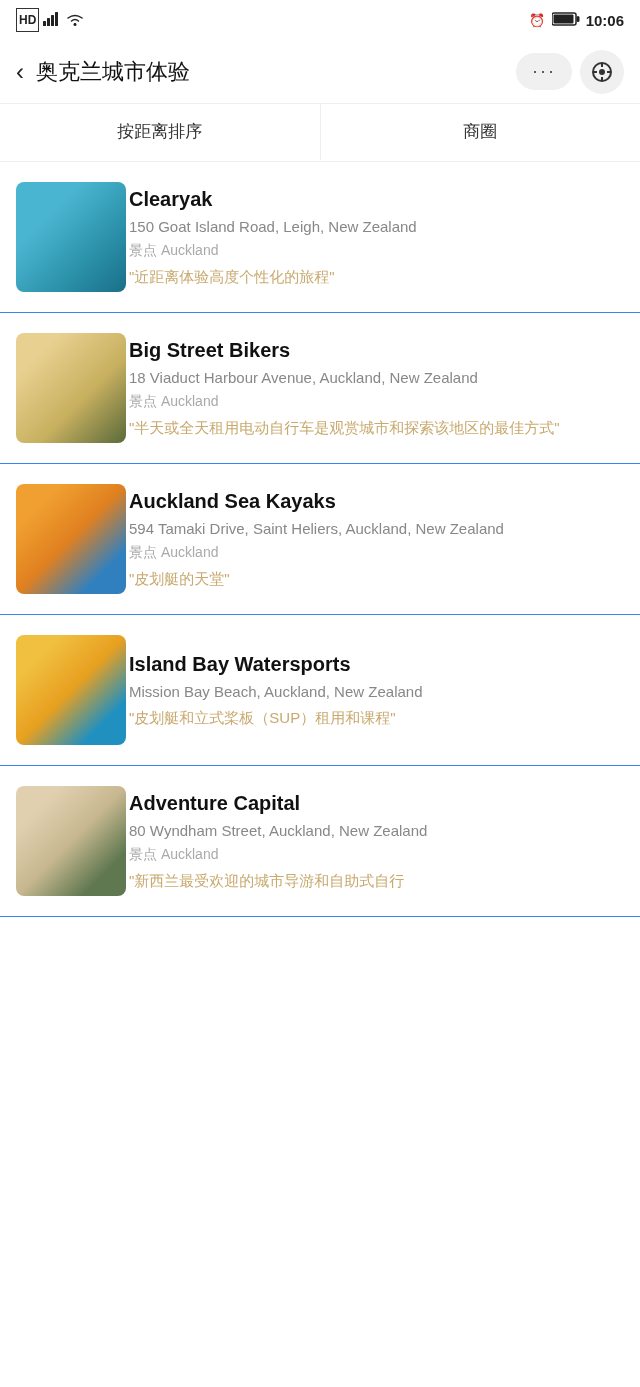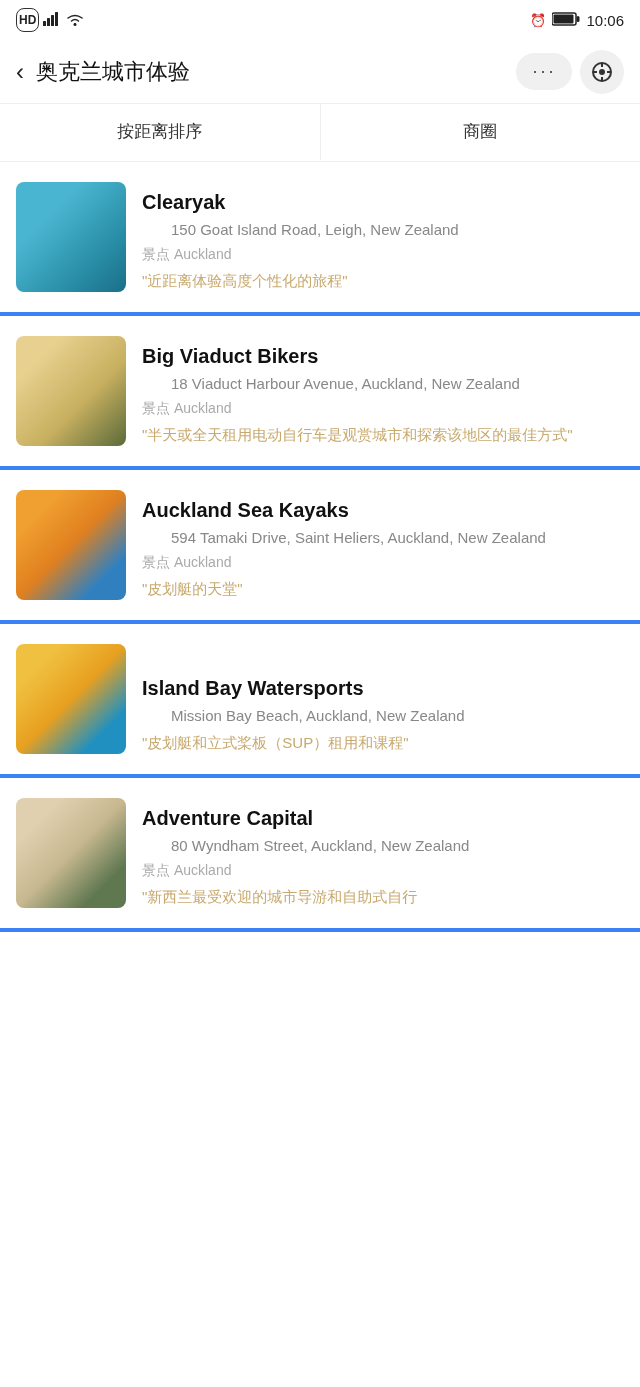--- a/index.html
+++ b/index.html
@@ -106,43 +106,42 @@
       cursor: pointer;
       border-bottom: 2px solid transparent;
     }
     .filter-item:first-child {
       border-right: 1px solid #eee;
     }
 
     
     .list-item {
       display: flex;
-      align-items: flex-end;
+      align-items: center;
       padding: 20px 16px;
-      border-bottom: 4px solid #3b82f6;
-      gap: 16px;
+      border-bottom: 1px solid #3b82f6;
+      gap: 3px;
       background: #fff;
     }
     .item-content {
       flex: 1;
       min-width: 0;
     }
     .item-name {
       font-size: 20px;
       font-weight: 600;
       color: #111;
       margin-bottom: 4px;
       line-height: 1.3;
     }
     .item-address {
       font-size: 15px;
       color: #888;
       margin-bottom: 4px;
       line-height: 1.5;
-      margin-left: 29px;
     }
     .item-tag {
       font-size: 14px;
       color: #aaa;
       margin-bottom: 6px;
     }
     .item-desc {
       font-size: 15px;
       color: #c8a96e;
       line-height: 1.5;
@@ -164,21 +163,21 @@
       justify-content: center;
       font-size: 11px;
       color: rgba(255,255,255,0.7);
     }
   </style>
 </head>
 <body>
 
 <div class="status-bar">
   <div class="status-left">
-    <span style="font-size:12px;border:1px solid #333;padding:4px 2px;border-radius:8px;">HD</span>
+    <span style="font-size:12px;border:1px solid #333;padding:4px 2px;border-radius:0;">HD</span>
     <span>
       <svg width="18" height="16" viewBox="0 0 18 16">
         <rect x="0" y="10" width="3" height="5" fill="#222" rx="0.5"></rect>
         <rect x="4" y="7" width="3" height="8" fill="#222" rx="0.5"></rect>
         <rect x="8" y="4" width="3" height="11" fill="#222" rx="0.5"></rect>
         <rect x="12" y="1" width="3" height="14" fill="#222" rx="0.5"></rect>
       </svg>
     </span>
     <span>
       <svg width="20" height="16" viewBox="0 0 20 16">
@@ -191,21 +190,21 @@
   </div>
   <div class="status-right">
     <span>⏰</span>
     <span>
       <svg width="28" height="14" viewBox="0 0 28 14">
         <rect x="0" y="1" width="24" height="12" rx="2" ry="2" fill="none" stroke="#222" stroke-width="1.5"></rect>
         <rect x="1.5" y="2.5" width="20" height="9" rx="1" fill="#222"></rect>
         <rect x="24.5" y="4" width="3" height="6" rx="1.5" fill="#222"></rect>
       </svg>
     </span>
-    <span style="font-size:15px;font-weight:400;">10:06</span>
+    <span style="font-size:15px;font-weight:700;">10:06</span>
   </div>
 </div>
 
 <div class="header">
   <div class="header-left">
     <span class="back-btn">‹</span>
     <span class="header-title">奥克兰城市体验</span>
   </div>
   <div class="header-actions">
     <button class="more-btn">···</button>
@@ -235,21 +234,21 @@
       <div class="item-name">Clearyak</div>
       <div class="item-address">150 Goat Island Road, Leigh, New Zealand</div>
       <div class="item-tag">景点 Auckland</div>
       <div class="item-desc">"近距离体验高度个性化的旅程"</div>
     </div>
   </div>
     <div class="list-item">
     <div class="img-placeholder img-bikers">
     </div>
     <div class="item-content">
-      <div class="item-name">Big Viaduct Bikers</div>
+      <div class="item-name">Big Street Bikers</div>
       <div class="item-address">18 Viaduct Harbour Avenue, Auckland, New Zealand</div>
       <div class="item-tag">景点 Auckland</div>
       <div class="item-desc">"半天或全天租用电动自行车是观赏城市和探索该地区的最佳方式"</div>
     </div>
   </div>
     <div class="list-item">
     <div class="img-placeholder img-kayaks">
     </div>
     <div class="item-content">
       <div class="item-name">Auckland Sea Kayaks</div>

